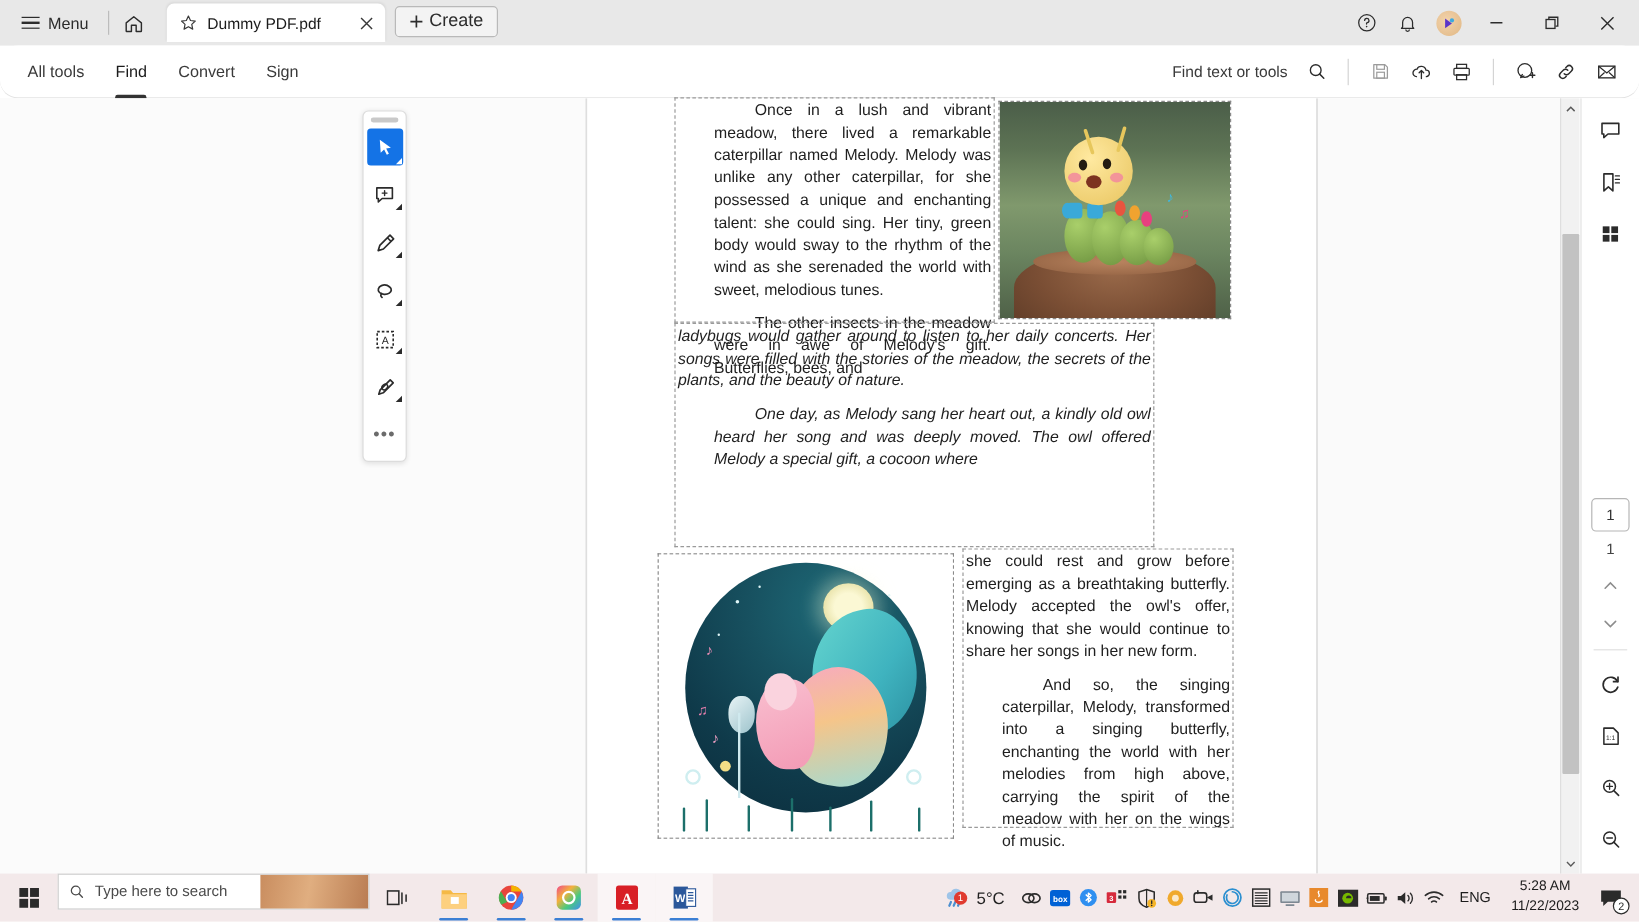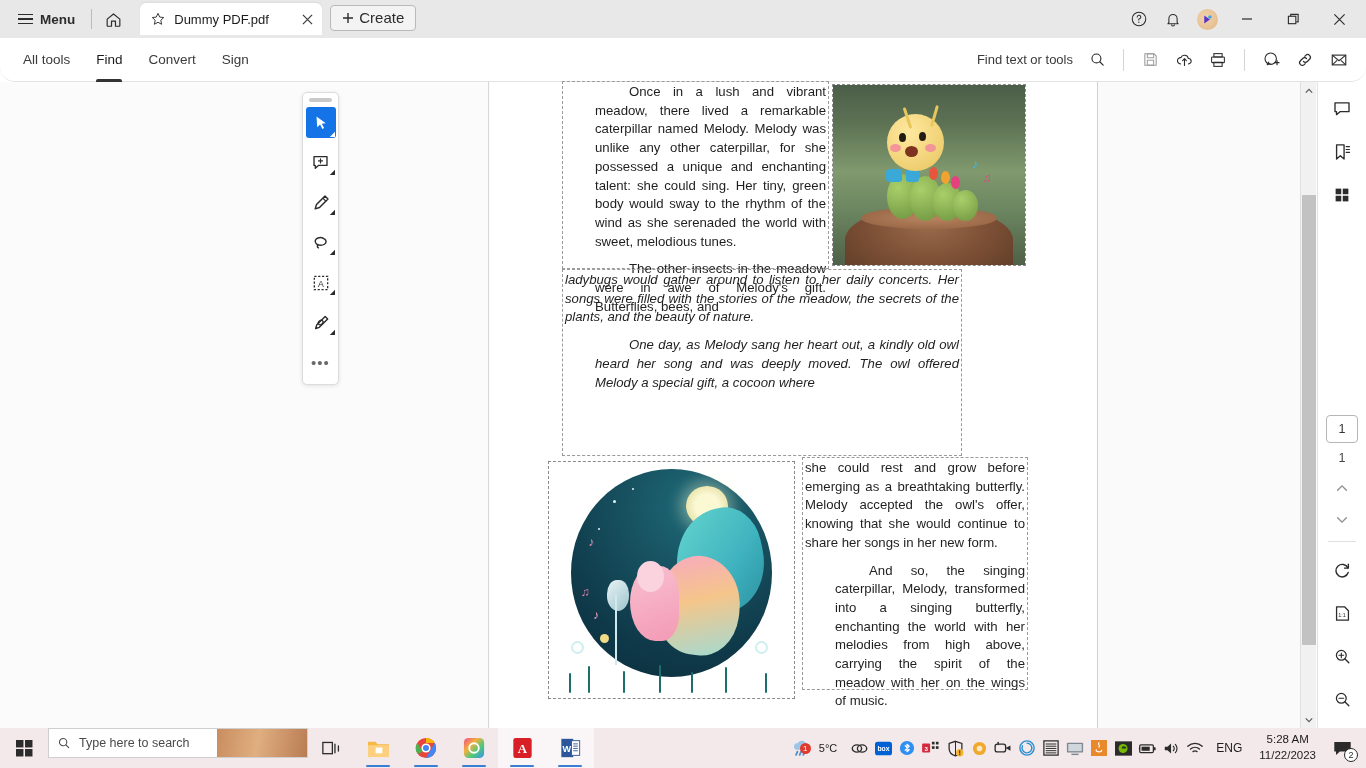--- a/index.html
+++ b/index.html
@@ -10,21 +10,21 @@
     background: #ffffff;
   }
 
   
   .titlebar {
     position: absolute; top: 0; left: 0; width: 1366px; height: 38px;
     background: #e8e8e8;
     display: flex; align-items: flex-end;
   }
   .tb-left { display: flex; align-items: center; height: 38px; padding-left: 10px; }
-  .menu-btn { display: flex; align-items: center; gap: 7px; padding: 4px 8px; cursor: pointer; font-weight: bold; }
+  .menu-btn { display: flex; align-items: center; gap: 7px; padding: 4px 8px; cursor: pointer; }
   .hamburger { display: flex; flex-direction: column; gap: 3px; width: 15px; }
   .hamburger i { display: block; height: 1.6px; background: #2c2c2c; width: 100%; }
   .menu-label { font-size: 13.5px; color: #2c2c2c; }
   .tb-divider { width: 1px; height: 20px; background: #bcbcbc; margin: 0 6px 0 8px; }
   .home-btn { width: 30px; height: 30px; display: flex; align-items: center; justify-content: center; cursor: pointer; }
 
   .tab {
     margin-left: 12px; height: 32px; width: 182px;
     background: #ffffff; border-radius: 6px 6px 0 0;
     display: flex; align-items: center; padding: 0 6px 0 10px;
@@ -202,21 +202,21 @@
   .tb-search-art {
     position: absolute; right: 0; top: 0; width: 90px; height: 30px;
     background: linear-gradient(100deg, #c98d5f 0%, #e0ae80 45%, #b97c52 100%);
   }
   .tv { width: 46px; height: 40px; display: flex; align-items: center; justify-content: center; cursor: pointer; }
   .tapp { width: 48px; height: 40px; display: flex; align-items: center; justify-content: center; position: relative; cursor: pointer; }
   .tapp.open::after { content: ""; position: absolute; bottom: 1px; left: 12px; width: 24px; height: 2.5px; background: #3b7fd4; border-radius: 2px; }
   .tapp.active { background: rgba(255,255,255,0.55); }
   .tray { margin-left: auto; display: flex; align-items: center; height: 40px; padding-right: 6px; }
   .weather { display: flex; align-items: center; gap: 6px; padding: 0 10px 0 6px; cursor: pointer; position: relative; }
-  .weather-temp { font-size: 11px; color: #222; }
+  .weather-temp { font-size: 14px; color: #222; }
   .badge {
     position: absolute; border-radius: 50%; background: #e03a2f; color: #fff;
     font-size: 8px; display: flex; align-items: center; justify-content: center;
   }
   .tray-icon { width: 24px; height: 40px; display: flex; align-items: center; justify-content: center; cursor: pointer; position: relative; }
   .lang { font-size: 12px; color: #1c1c1c; padding: 0 9px; cursor: pointer; }
   .clock { display: flex; flex-direction: column; align-items: center; justify-content: center; padding: 0 8px; cursor: pointer; line-height: 1.35; }
   .clock div { font-size: 11.5px; color: #1c1c1c; }
   .notif { width: 36px; height: 40px; display: flex; align-items: center; justify-content: center; cursor: pointer; position: relative; }
 </style>

